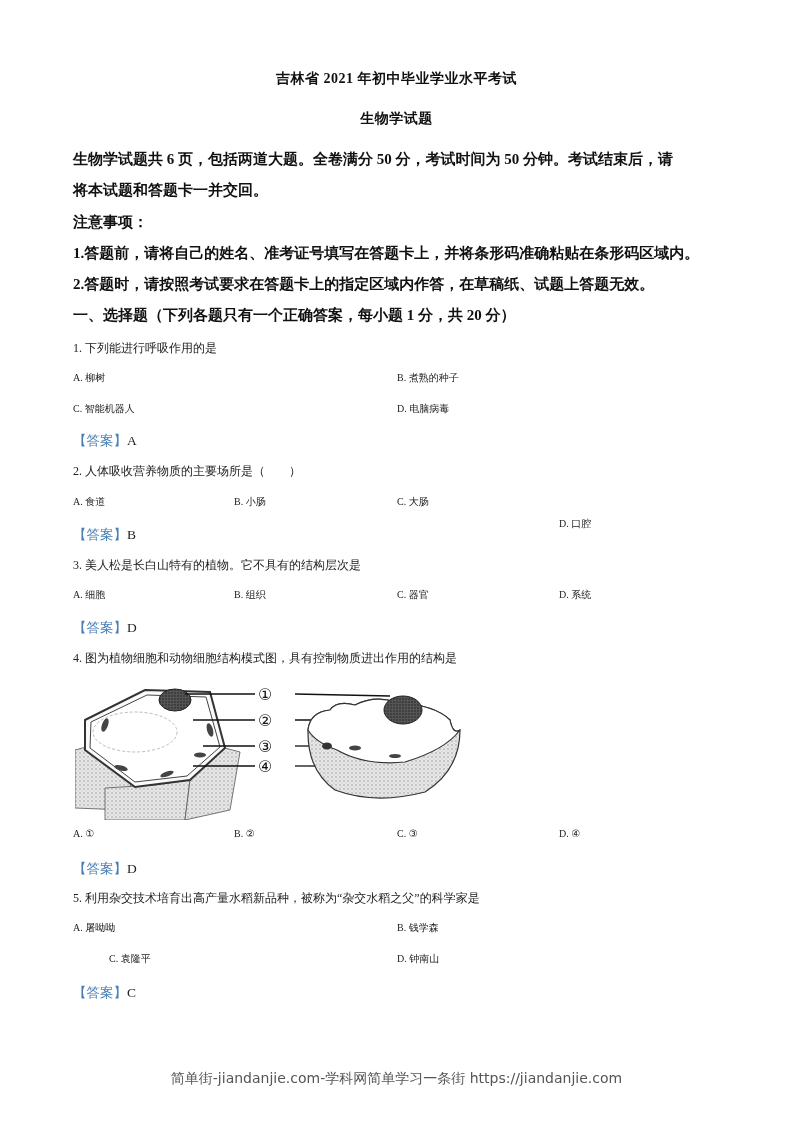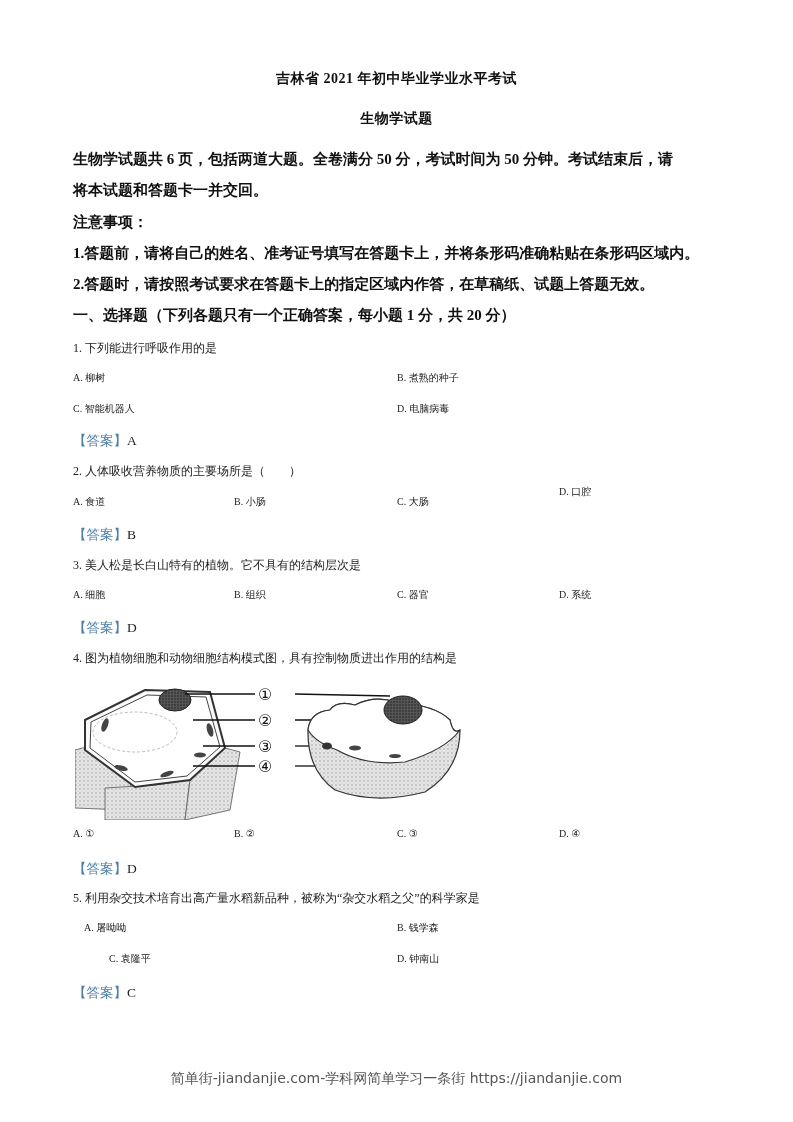--- a/index.html
+++ b/index.html
@@ -43,21 +43,21 @@
 <div class="abs opt" style="left:73px; top:402px;">C. 智能机器人</div>
 <div class="abs opt" style="left:397px; top:402px;">D. 电脑病毒</div>
 <div class="abs ans" style="top:432px;">
   <span class="bracket">【答案】</span><span>A</span>
 </div>
 
 <div class="abs q" style="top:463px;">2. 人体吸收营养物质的主要场所是（　　）</div>
 <div class="abs opt" style="left:73px; top:495px;">A. 食道</div>
 <div class="abs opt" style="left:234px; top:495px;">B. 小肠</div>
 <div class="abs opt" style="left:397px; top:495px;">C. 大肠</div>
-<div class="abs opt" style="left:559px; top:485px;">D. 口腔</div>
+<div class="abs opt" style="left:559px; top:517px;">D. 口腔</div>
 <div class="abs ans" style="top:526px;">
   <span class="bracket">【答案】</span><span>B</span>
 </div>
 
 <div class="abs q" style="top:557px;">3. 美人松是长白山特有的植物。它不具有的结构层次是</div>
 <div class="abs opt" style="left:73px; top:588px;">A. 细胞</div>
 <div class="abs opt" style="left:234px; top:588px;">B. 组织</div>
 <div class="abs opt" style="left:397px; top:588px;">C. 器官</div>
 <div class="abs opt" style="left:559px; top:588px;">D. 系统</div>
 <div class="abs ans" style="top:619px;">
@@ -132,21 +132,21 @@
 
 <div class="abs opt" style="left:73px; top:828px;">A. ①</div>
 <div class="abs opt" style="left:234px; top:828px;">B. ②</div>
 <div class="abs opt" style="left:397px; top:828px;">C. ③</div>
 <div class="abs opt" style="left:559px; top:828px;">D. ④</div>
 <div class="abs ans" style="top:860px;">
   <span class="bracket">【答案】</span><span>D</span>
 </div>
 
 <div class="abs q" style="top:890px;">5. 利用杂交技术培育出高产量水稻新品种，被称为“杂交水稻之父”的科学家是</div>
-<div class="abs opt" style="left:84px; top:921px;">A. 屠呦呦</div>
+<div class="abs opt" style="left:73px; top:921px;">A. 屠呦呦</div>
 <div class="abs opt" style="left:397px; top:921px;">B. 钱学森</div>
 <div class="abs opt" style="left:73px; top:952px;margin-left:36px;">C. 袁隆平</div>
 <div class="abs opt" style="left:397px; top:952px;">D. 钟南山</div>
 <div class="abs ans" style="top:984px;">
   <span class="bracket">【答案】</span><span>C</span>
 </div>
 
 <div class="abs footer">简单街-jiandanjie.com-学科网简单学习一条街 https://jiandanjie.com</div>
 
 </body></html>

